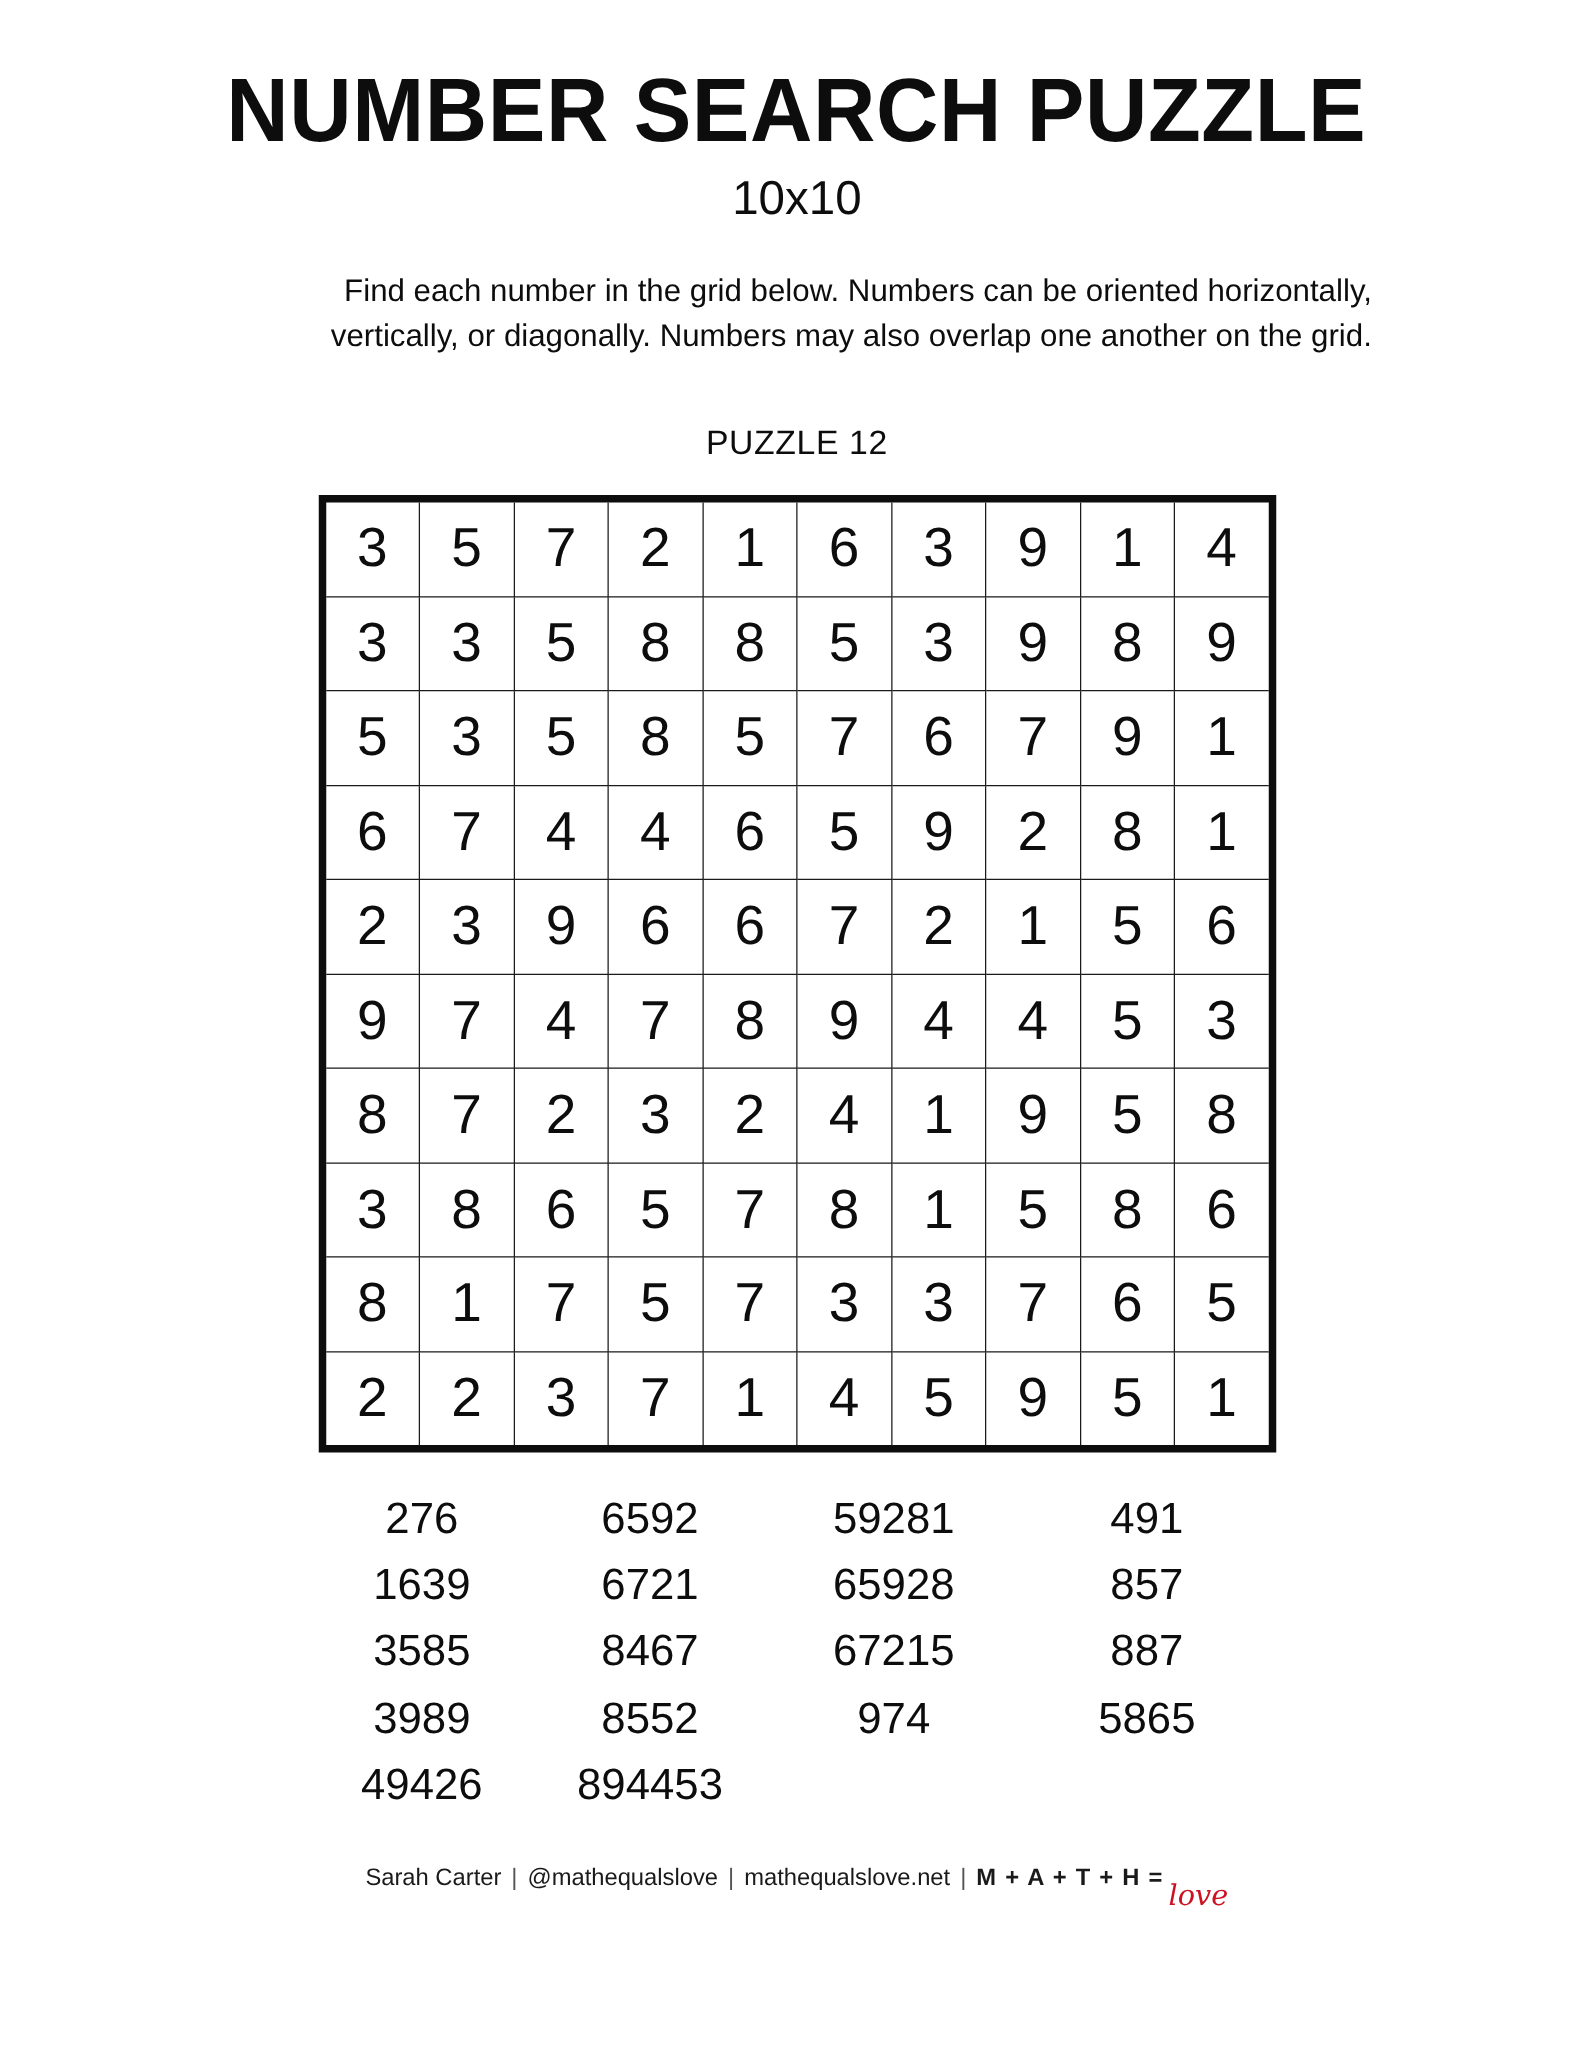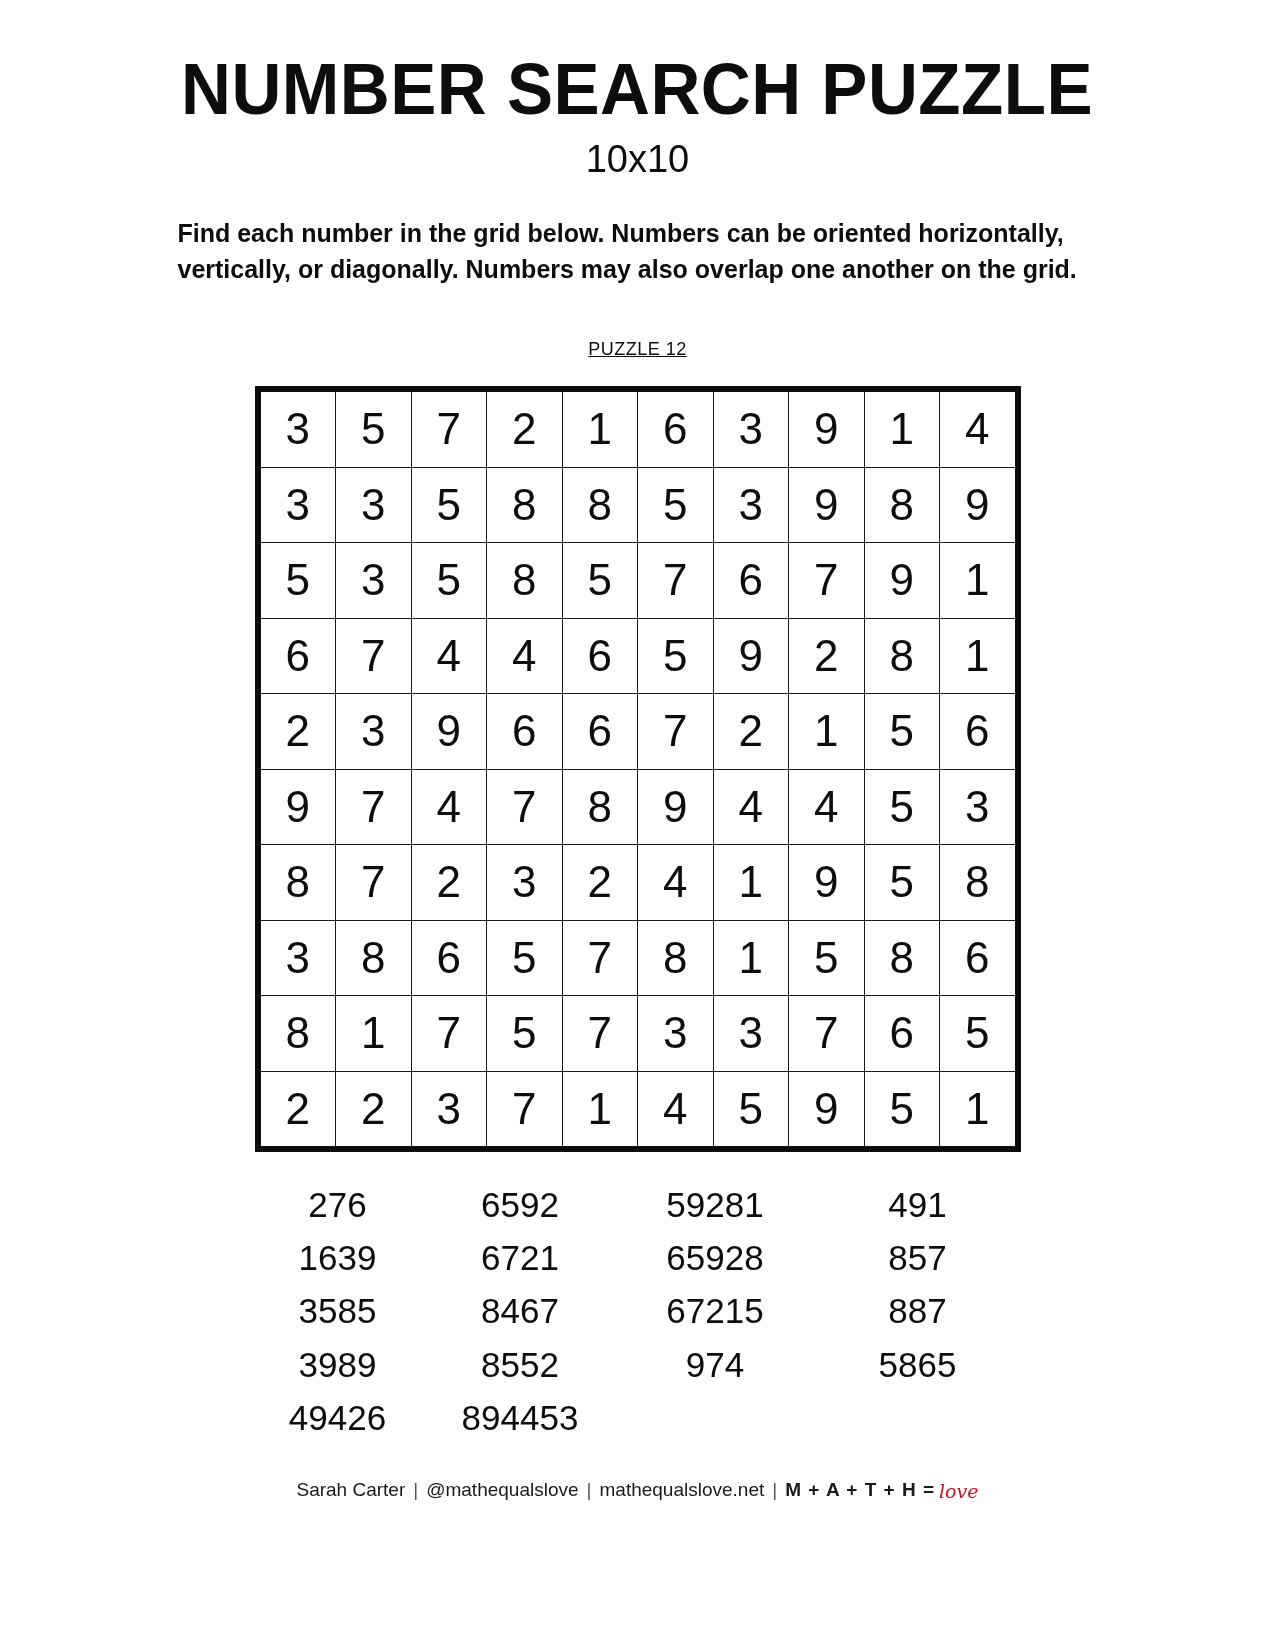--- a/index.html
+++ b/index.html
@@ -39,31 +39,30 @@
   .subtitle {
     margin-top: 10px;
     font-size: 38px;
     font-weight: normal;
     text-align: center;
     letter-spacing: 0px;
   }
   .instructions {
     margin-top: 34px;
     width: 920px;
-    text-align: left;
+    text-align: right;
     font-size: 25px;
     line-height: 1.45;
-    font-weight: bold;
+    font-weight: normal;
   }
   .puzzle-label {
     margin-top: 52px;
-    font-size: 18px;
+    font-size: 27px;
     text-align: center;
     letter-spacing: 0.5px;
-    text-decoration: underline;
   }
 
   
   .grid-wrap {
     margin-top: 26px;
     border: 6px solid #0d0d0d;
     background: #ffffff;
     padding: 0;
   }
   table.grid {
@@ -119,24 +118,24 @@
   .footer .math {
     font-weight: bold;
     letter-spacing: 1px;
     white-space: nowrap;
     text-align: center;
   }
   .footer .love {
     color: #cc1122;
     font-family: "DejaVu Serif", serif;
     font-style: italic;
-    font-size: 19px;
+    font-size: 23px;
     padding-left: 4px;
     position: relative;
-    top: 2px;
+    top: 16px;
   }
 </style>
 </head>
 <body>
 
 <div class="page">
 
   <div class="title">NUMBER SEARCH PUZZLE</div>
   <div class="subtitle">10x10</div>
   <div class="instructions">Find each number in the grid below. Numbers can be oriented horizontally, vertically, or diagonally. Numbers may also overlap one another on the grid.</div>

